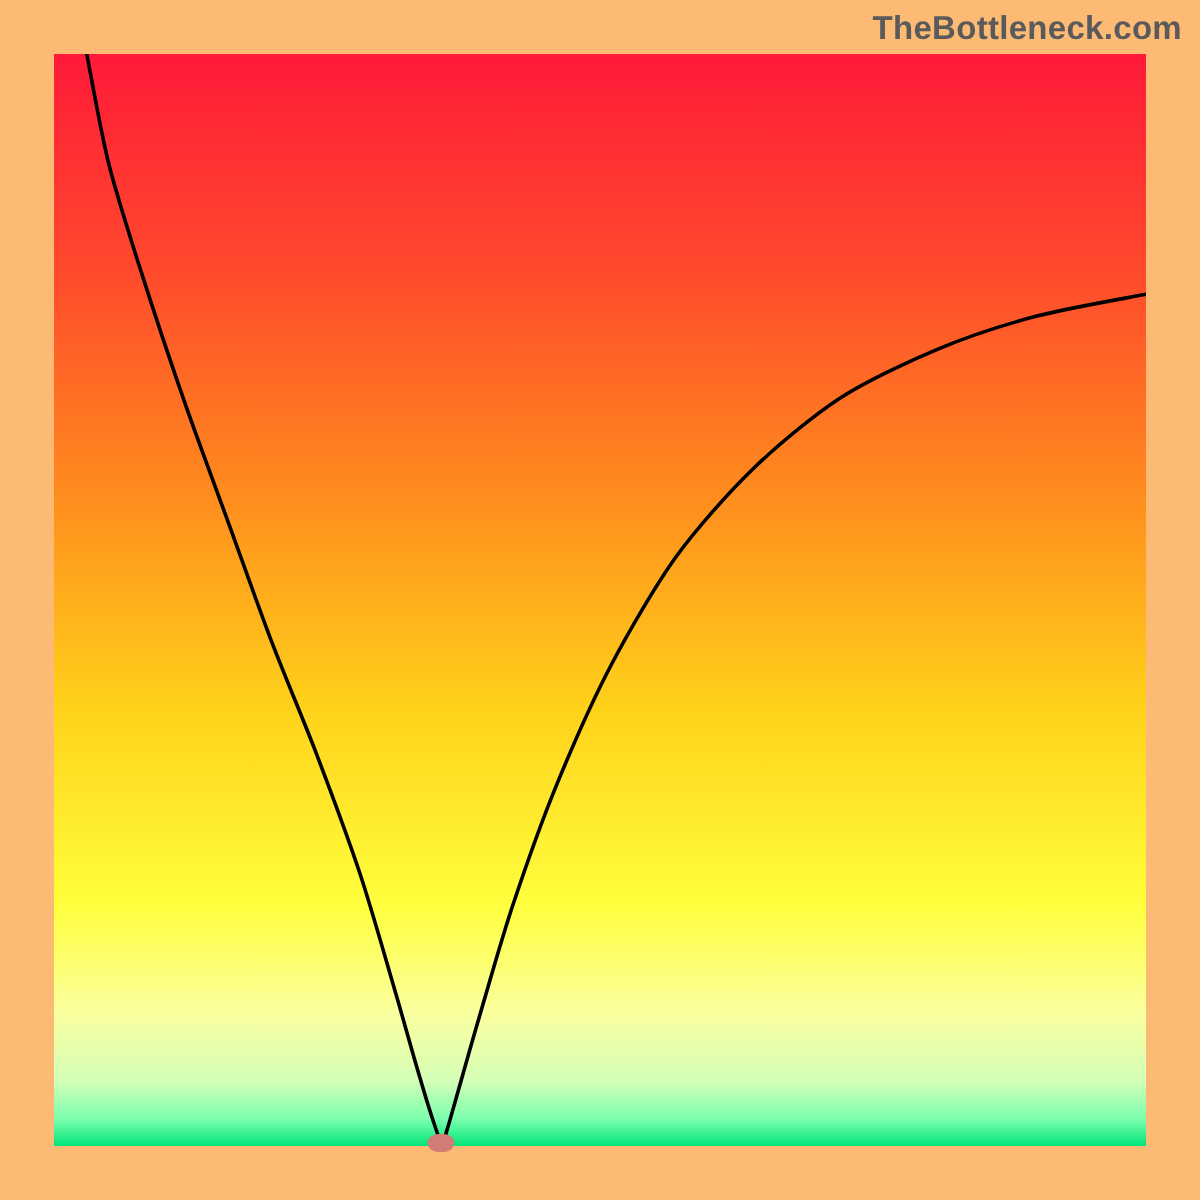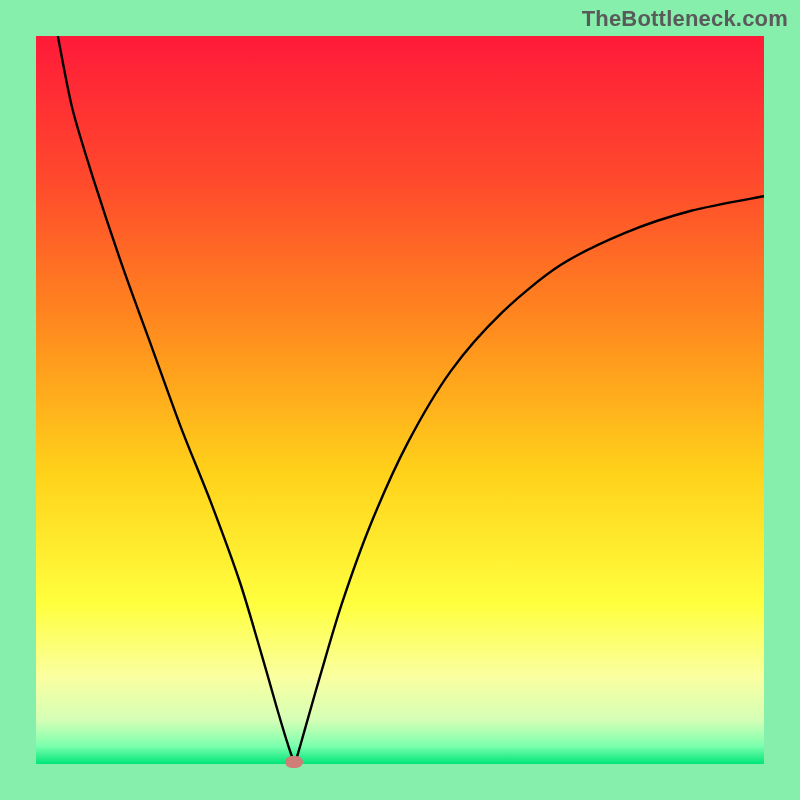--- a/index.html
+++ b/index.html
@@ -6,21 +6,21 @@
     margin: 0;
     padding: 0;
     width: 800px;
     height: 800px;
     background: #000;
     overflow: hidden;
     font-family: Arial, Helvetica, sans-serif;
   }
   .frame {
     position: absolute;
-    background: #86efac;
+    background: #fdba74;
     width: 800px;
     height: 800px;
   }
   .plot-area {
     position: absolute;
     left: 36px;
     top: 36px;
     width: 728px;
     height: 728px;
   }

